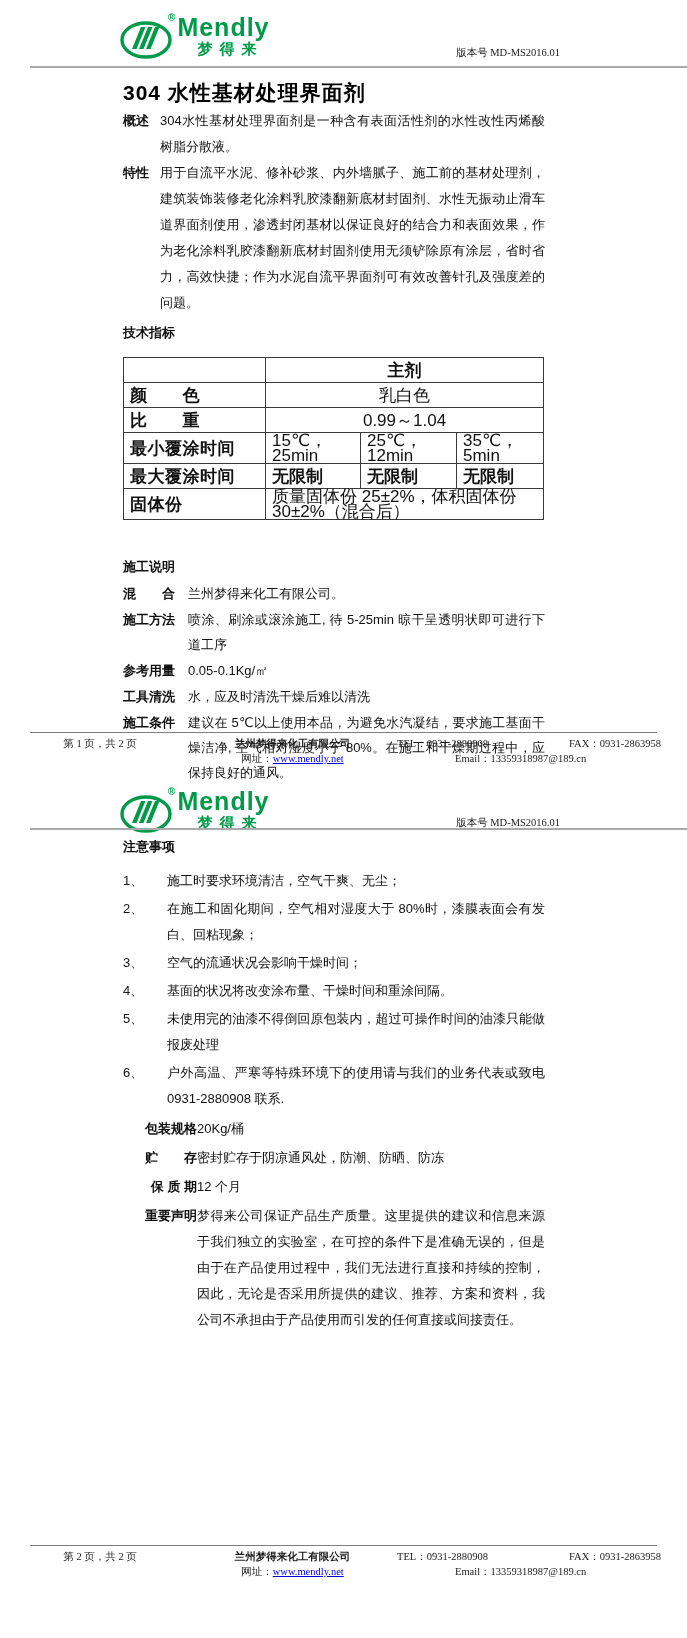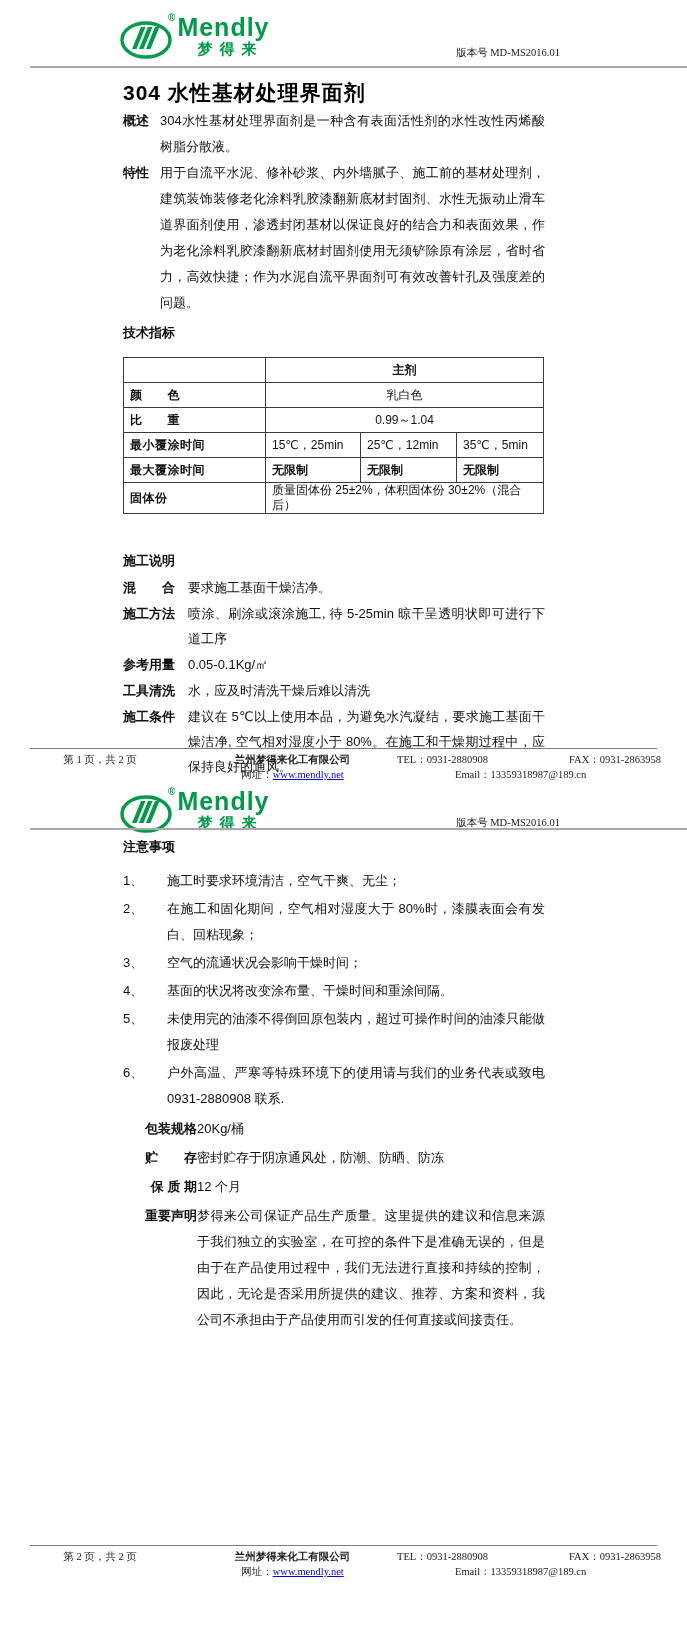--- a/index.html
+++ b/index.html
@@ -28,21 +28,21 @@
   .title { margin:10px 0 0 123px; font-size:21px; line-height:30px; font-weight:bold; letter-spacing:1px; color:#000; }
   .content { width:422px; margin-left:123px; font-size:13px; line-height:26px; }
   .para-row { display:flex; }
   .para-label { flex:none; width:37px; font-weight:bold; }
   .para-text { flex:1; text-align:justify; }
   .sec-heading { font-weight:bold; margin-top:4px; }
   .mt-lg { margin-top:34px; }
 
   
   table.spec { border-collapse:collapse; width:420px; margin-top:11px; table-layout:fixed; }
-  table.spec td { border:1px solid #3a3a3a; height:24px; padding:0 6px; font-size:12px; line-height:15px; }
+  table.spec td { border:1px solid #3a3a3a; height:24px; padding:0 6px; font-size:17px; line-height:15px; }
   td.tl { font-weight:bold; text-align:left; letter-spacing:0.5px; }
   td.tv { text-align:center; font-weight:normal; }
 
   
   .kv-row { display:flex; line-height:25px; margin-top:1px; }
   .kv-label { flex:none; width:65px; font-weight:bold; }
   .kv-text { flex:1; text-align:justify; }
 
   .note-row { display:flex; margin-bottom:2px; }
   .note-num { flex:none; width:44px; }
@@ -51,21 +51,21 @@
   .spec-row { display:flex; margin-bottom:3px; }
   .spec-label { flex:none; width:74px; font-weight:bold;text-align:right; }
   .spec-text { flex:1; text-align:justify; }
 
   #sheet2 .content { }
   #sheet2 .sec-heading { margin-bottom:8px; }
   .specs-block { margin-top:4px; }
 
   
   .ftr { position:absolute; left:0; right:0; font-family:"Liberation Serif","DejaVu Serif",serif; font-size:10.5px; color:#1a1a1a; }
-  #sheet1 .ftr { top:748px; }
+  #sheet1 .ftr { top:732px; }
   #sheet2 .ftr { top:763px; }
   .ftr-rule { height:1px; background:#7d7d7d; margin:0 30px 3px 30px; }
   .ftr-grid { display:flex; line-height:15px; }
   .ftr-page { width:200px; text-align:center; }
   .ftr-mid { width:185px; text-align:center; }
   .ftr-company { font-weight:bold; }
   .ftr-right { width:272px; padding-left:12px; }
   .ftr-telfax { display:flex; justify-content:space-between; padding-right:8px; }
   .ftr-email { padding-left:58px; }
   .ftr-link { color:#0000e0; text-decoration:underline; cursor:pointer; }
@@ -144,21 +144,21 @@
             <td class="tl">固体份</td>
             <td class="tv" colspan="3" style="text-align:left;">质量固体份 25±2%，体积固体份 30±2%（混合后）</td>
           </tr>
         </tbody>
       </table>
 
       <div class="sec-heading mt-lg">施工说明</div>
 
       <div class="kv-row">
         <span class="kv-label">混　　合</span>
-        <span class="kv-text">要求施工基面干燥洁净。</span>
+        <span class="kv-text">兰州梦得来化工有限公司。</span>
       </div>
       <div class="kv-row">
         <span class="kv-label">施工方法</span>
         <span class="kv-text">喷涂、刷涂或滚涂施工, 待 5-25min 晾干呈透明状即可进行下道工序</span>
       </div>
       <div class="kv-row">
         <span class="kv-label">参考用量</span>
         <span class="kv-text">0.05-0.1Kg/㎡</span>
       </div>
       <div class="kv-row">

